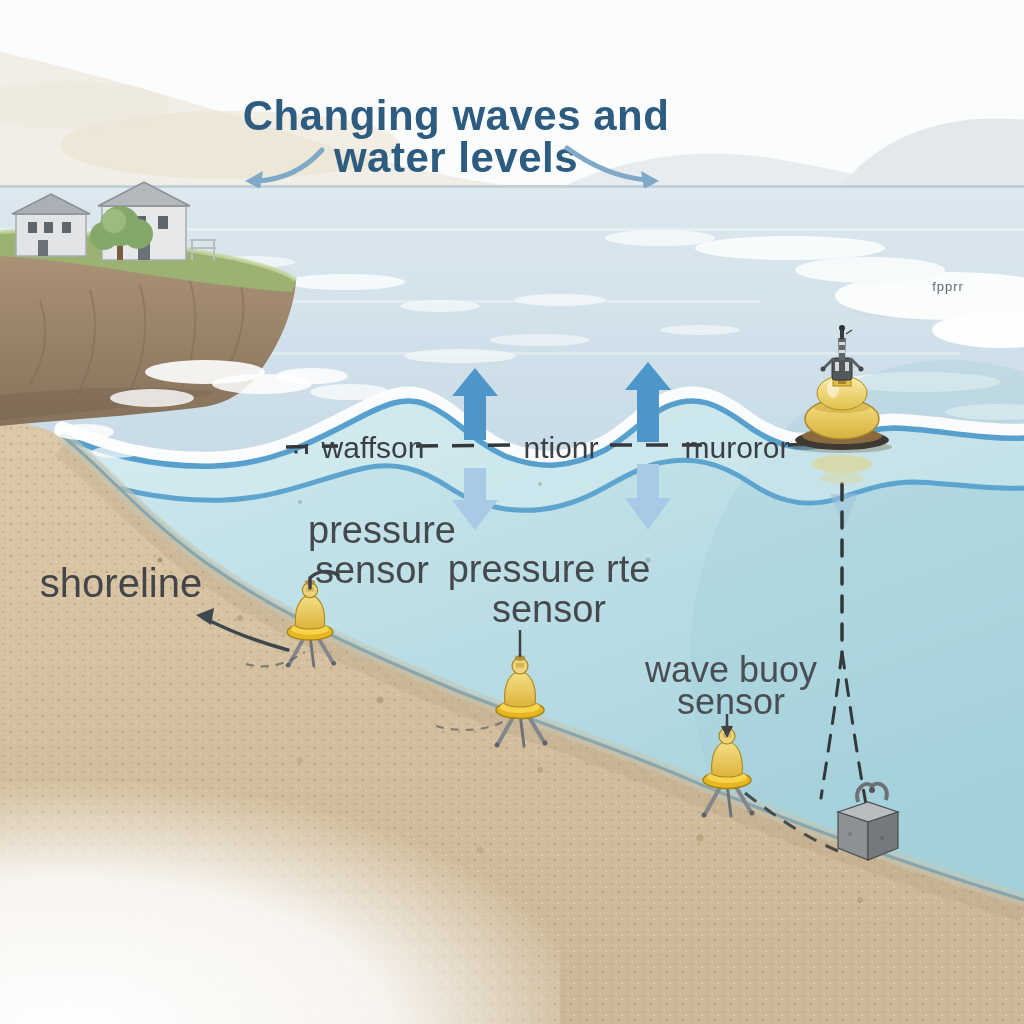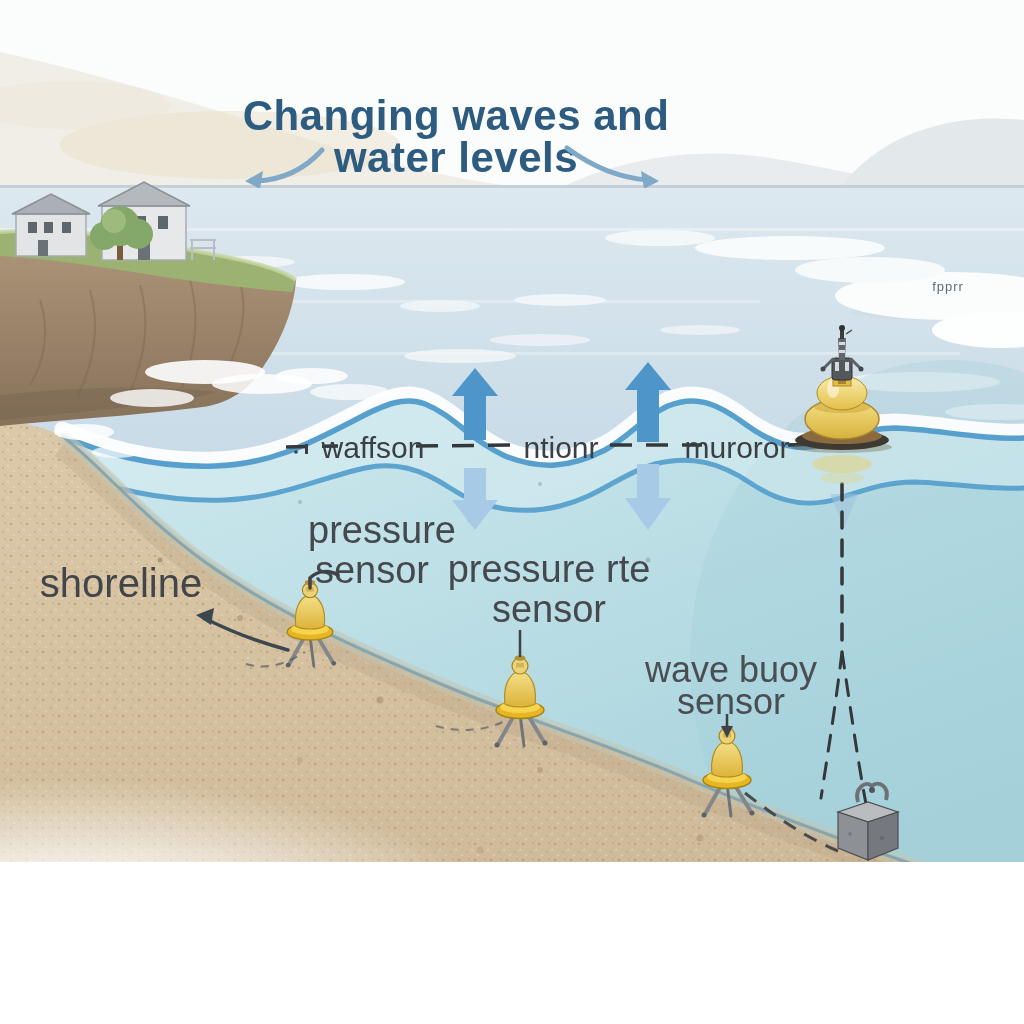--- a/index.html
+++ b/index.html
@@ -1,16 +1,16 @@
 <!DOCTYPE html>
 <html><head>
 <meta charset="utf-8">
 <style>
   html,body{margin:0;padding:0;background:#ffffff;}
-  .stage{width:1024px;height:862px;position:relative;overflow:hidden;
+  .stage{width:1024px;height:1024px;position:relative;overflow:hidden;
          font-family:"Liberation Sans",sans-serif;}
   svg{display:block;}
   text{font-family:"Liberation Sans",sans-serif;}
   .title-line{font-size:42px;font-weight:600;letter-spacing:.5px;}
   .big-label{font-size:38px;fill:#45494e;}
   .mid-label{font-size:36px;fill:#4a4e53;}
   .shore-label{font-size:40px;fill:#42464b;}
   .wl-word{font-size:30px;fill:#3b3f44;}
   .tiny-word{font-size:13px;fill:#5f6a74;letter-spacing:1px;}
 </style>

